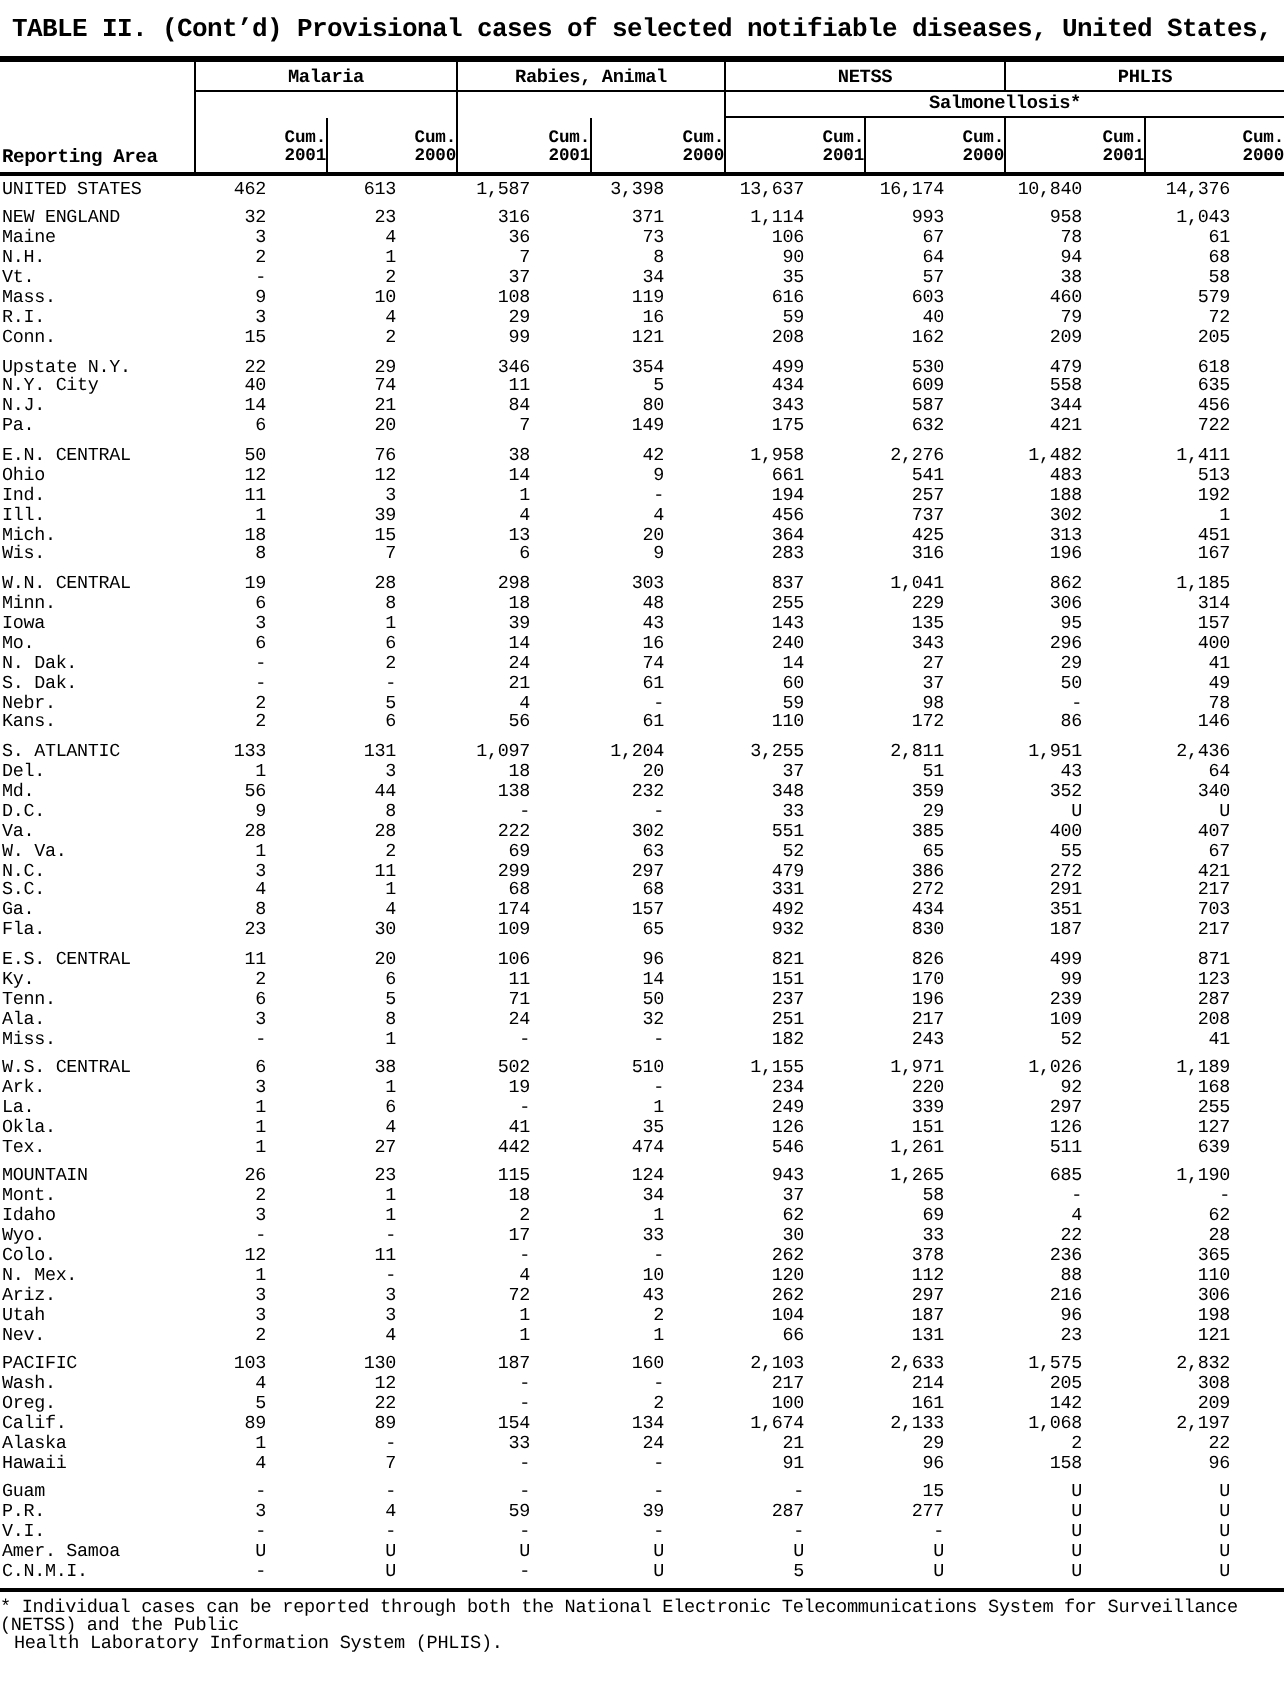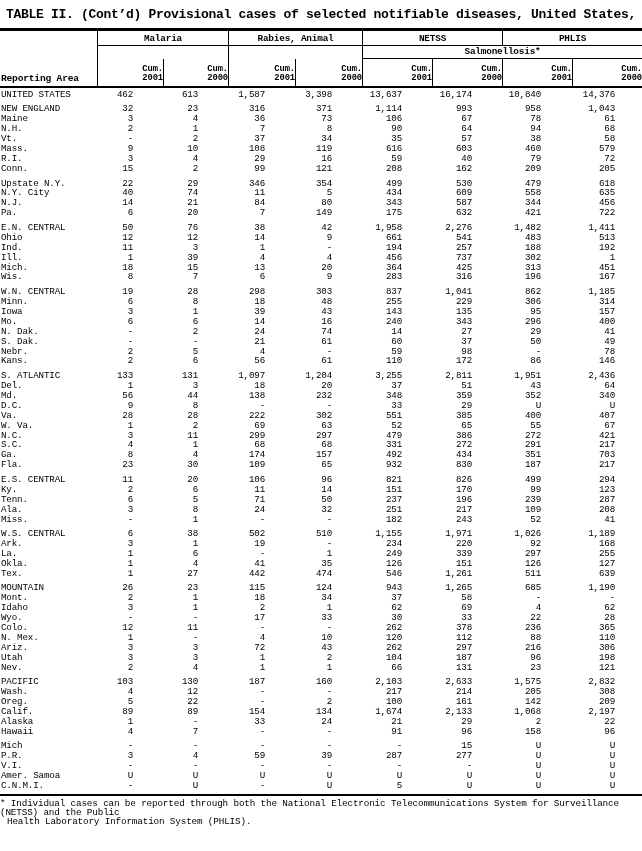--- a/index.html
+++ b/index.html
@@ -530,21 +530,21 @@
         <div class="section">
           <div class="row">
             <div class="cell area">E.S. CENTRAL</div>
             <div class="cell num n1">11</div>
             <div class="cell num n2">20</div>
             <div class="cell num n3">106</div>
             <div class="cell num n4">96</div>
             <div class="cell num n5">821</div>
             <div class="cell num n6">826</div>
             <div class="cell num n7">499</div>
-            <div class="cell num n8">294</div>
+            <div class="cell num n8">871</div>
           </div>
           <div class="row">
             <div class="cell area">Ky.</div>
             <div class="cell num n1">2</div>
             <div class="cell num n2">6</div>
             <div class="cell num n3">11</div>
             <div class="cell num n4">14</div>
             <div class="cell num n5">151</div>
             <div class="cell num n6">170</div>
             <div class="cell num n7">99</div>
@@ -805,21 +805,21 @@
             <div class="cell num n3">-</div>
             <div class="cell num n4">-</div>
             <div class="cell num n5">91</div>
             <div class="cell num n6">96</div>
             <div class="cell num n7">158</div>
             <div class="cell num n8">96</div>
           </div>
         </div>
         <div class="section">
           <div class="row">
-            <div class="cell area">Mich</div>
+            <div class="cell area">Guam</div>
             <div class="cell num n1">-</div>
             <div class="cell num n2">-</div>
             <div class="cell num n3">-</div>
             <div class="cell num n4">-</div>
             <div class="cell num n5">-</div>
             <div class="cell num n6">15</div>
             <div class="cell num n7">U</div>
             <div class="cell num n8">U</div>
           </div>
           <div class="row">

